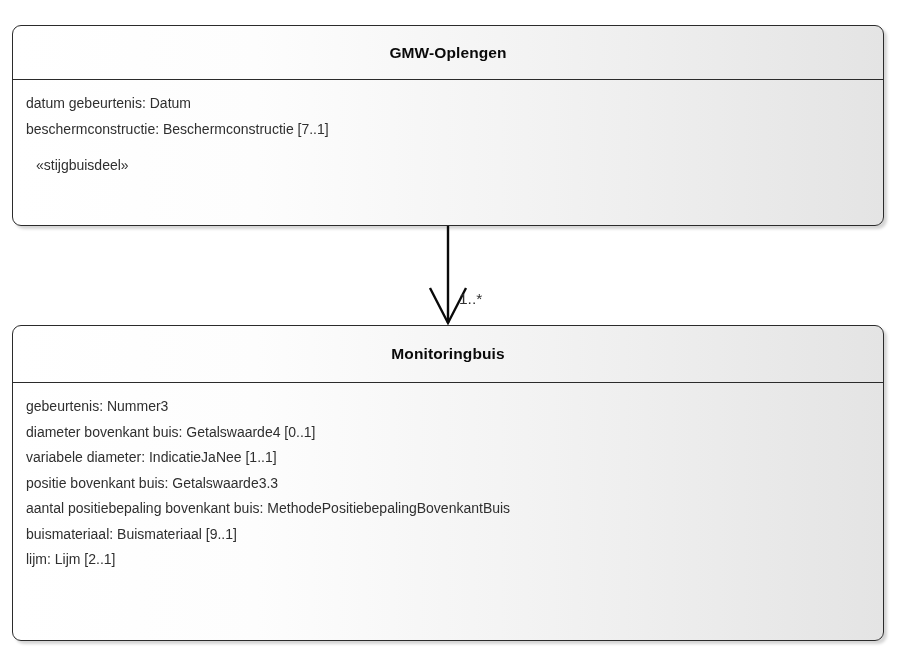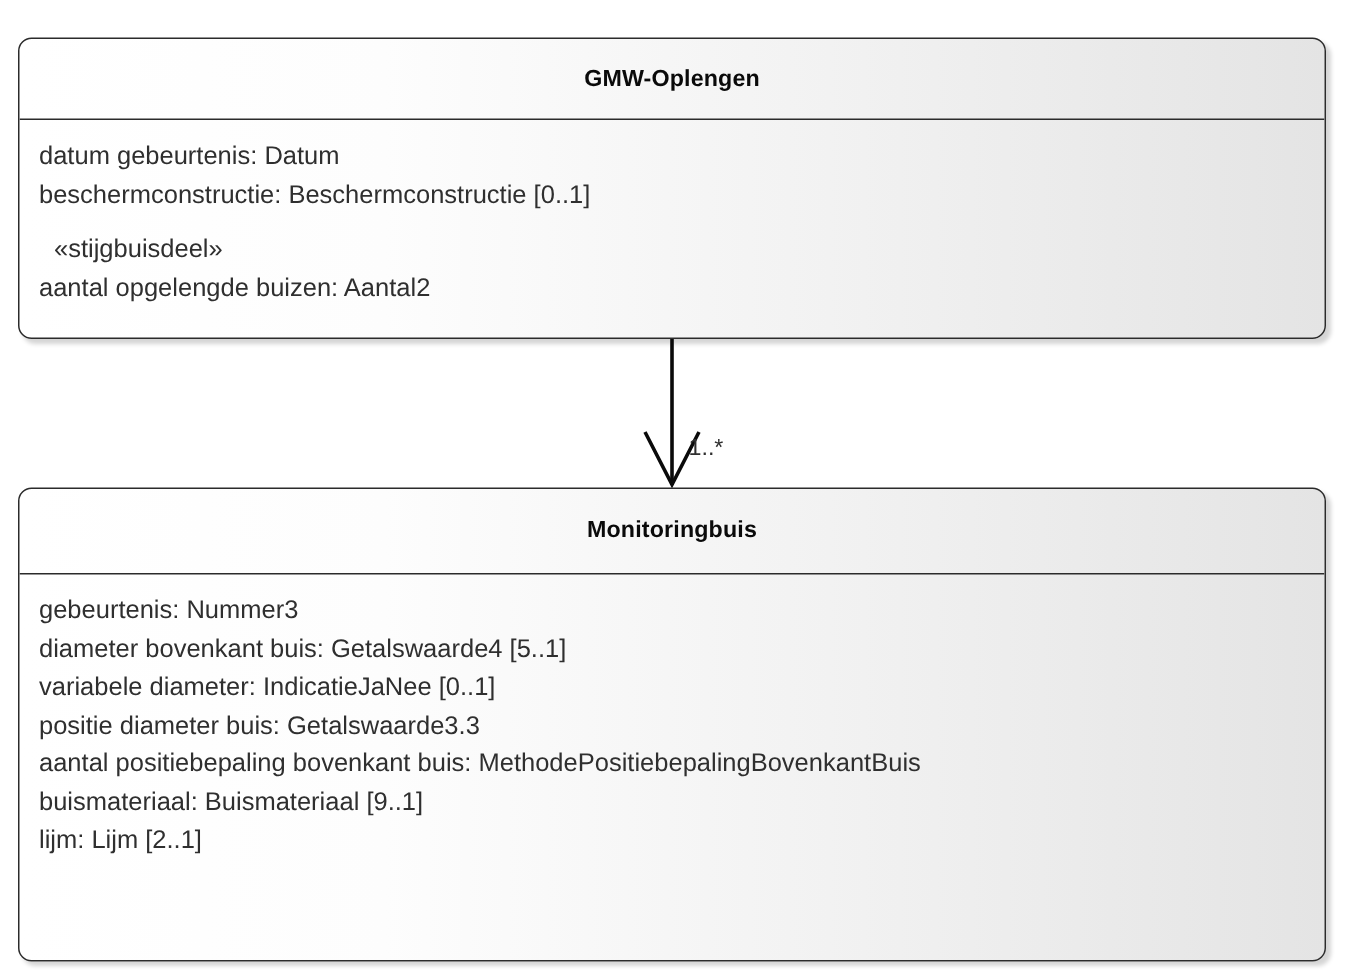--- a/index.html
+++ b/index.html
@@ -45,21 +45,21 @@
     color: #0a0a0a;
     letter-spacing: 0.1px;
   }
 
   .uml-body {
     box-sizing: border-box;
     padding: 11px 0 10px 13px;
   }
 
   .attr-line {
-    font-size: 17px;
+    font-size: 14px;
     line-height: 25.5px;
     color: #2f2f2f;
     white-space: nowrap;
   }
 
   .attr-line.stereotype {
     padding-left: 10px;
     margin-top: 11px;
   }
 
@@ -101,38 +101,37 @@
 </style>
 </head>
 <body>
 
 <div id="diagram-canvas">
 
   <div class="uml-class" id="class-gmw-oplengen">
     <div class="uml-header">GMW-Oplengen</div>
     <div class="uml-body">
       <div class="attr-line">datum gebeurtenis: Datum</div>
-      <div class="attr-line">beschermconstructie: Beschermconstructie [0..1]</div>
+      <div class="attr-line">beschermconstructie: Beschermconstructie [7..1]</div>
       <div class="attr-line stereotype">«stijgbuisdeel»</div>
-      <div class="attr-line">aantal opgelengde buizen: Aantal2</div>
     </div>
   </div>
 
   <svg id="association-connector" viewBox="0 0 900 649">
     <line x1="448" y1="214" x2="448" y2="311" stroke="#0a0a0a" stroke-width="2.4"></line>
     <polyline points="430,276 448,311 466,276" fill="none" stroke="#0a0a0a" stroke-width="2.4" stroke-linecap="butt" stroke-linejoin="miter"></polyline>
   </svg>
   <div id="association-multiplicity">1..*</div>
 
   <div class="uml-class" id="class-monitoringbuis">
     <div class="uml-header">Monitoringbuis</div>
     <div class="uml-body">
       <div class="attr-line">gebeurtenis: Nummer3</div>
-      <div class="attr-line">diameter bovenkant buis: Getalswaarde4 [5..1]</div>
-      <div class="attr-line">variabele diameter: IndicatieJaNee [0..1]</div>
-      <div class="attr-line">positie diameter buis: Getalswaarde3.3</div>
+      <div class="attr-line">diameter bovenkant buis: Getalswaarde4 [0..1]</div>
+      <div class="attr-line">variabele diameter: IndicatieJaNee [1..1]</div>
+      <div class="attr-line">positie bovenkant buis: Getalswaarde3.3</div>
       <div class="attr-line">aantal positiebepaling bovenkant buis: MethodePositiebepalingBovenkantBuis</div>
       <div class="attr-line">buismateriaal: Buismateriaal [9..1]</div>
       <div class="attr-line">lijm: Lijm [2..1]</div>
     </div>
   </div>
 
 </div>
 
 </body></html>

